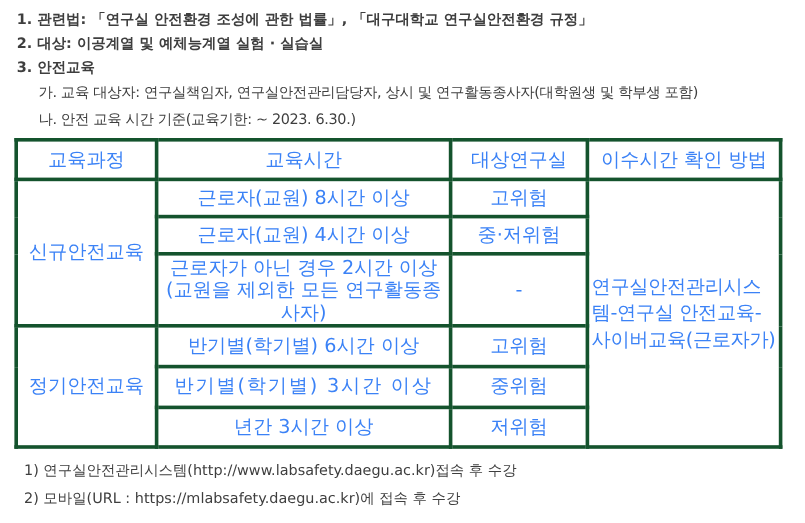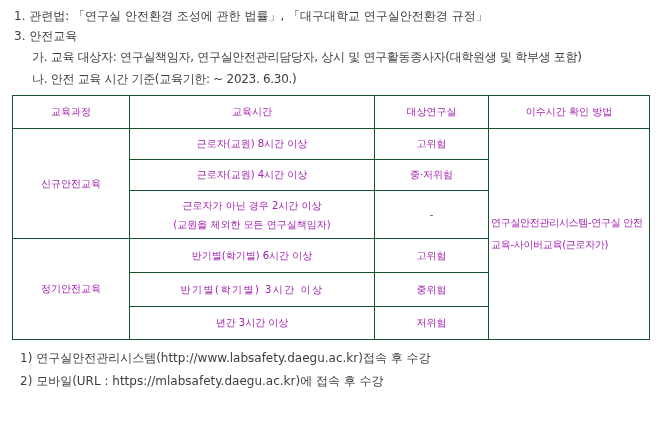--- a/index.html
+++ b/index.html
@@ -7,40 +7,40 @@
   body {
     background:#ffffff;
     color:#3e3e3e;
     font-family:"DejaVu Sans","Liberation Sans",sans-serif;
     font-size:12px;
     overflow:hidden;
   }
   .page { width:671px; height:436px; }
   .intro { padding-top:6px; }
   .line { white-space:nowrap; }
-  .indent-num { padding-left:14px; height:20px; line-height:20px; }
+  .indent-num { padding-left:14px; height:20px; line-height:20px;font-weight:bold; }
   .indent-sub { padding-left:32px; height:22px; line-height:22px; letter-spacing:-0.3px; }
   table {
     border-collapse:collapse;
     table-layout:fixed;
     margin-left:12px;
     margin-top:5px;
     width:637px;
   }
   col.c1 { width:117px; }
   col.c2 { width:245px; }
   col.c3 { width:114px; }
   col.c4 { width:161px; }
   th, td {
-    border:1px solid #14532d;
+    border:3px solid #14532d;
     text-align:center;
     vertical-align:middle;
     font-weight:normal;
-    font-size:10px;
-    color:#a21caf;
+    font-size:16px;
+    color:#3b82f6;
     overflow:hidden;
   }
   tr.hrow  { height:33px; }
   tr.r1    { height:31px; }
   tr.r2    { height:31px; }
   tr.r3    { height:48px; }
   tr.r4    { height:34px; }
   tr.r5    { height:34px; }
   tr.r6    { height:33px; }
   td.method-cell {
@@ -56,20 +56,21 @@
   .outro-head { padding-left:5px; height:23px; line-height:23px; }
   .outro-item { padding-left:20px; height:23px; line-height:23px; }
 </style>
 </head>
 <body>
 
 <div class="page">
 
   <div class="intro">
     <div class="line indent-num">1. 관련법: 「연구실 안전환경 조성에 관한 법률」, 「대구대학교 연구실안전환경 규정」</div>
+    <div class="line indent-num">2. 대상: 이공계열 및 예체능계열 실험 · 실습실</div>
     <div class="line indent-num">3. 안전교육</div>
     <div class="line indent-sub">가. 교육 대상자: 연구실책임자, 연구실안전관리담당자, 상시 및 연구활동종사자(대학원생 및 학부생 포함)</div>
     <div class="line indent-sub">나. 안전 교육 시간 기준(교육기한: ~ 2023. 6.30.)</div>
   </div>
 
   <table>
     <colgroup>
         <col class="c1">
         <col class="c2">
         <col class="c3">
@@ -88,21 +89,21 @@
         <td>고위험</td>
         <td rowspan="6" class="method-cell">연구실안전관리시스템-연구실 안전교육-사이버교육(근로자가)</td>
       </tr>
       <tr class="r2">
         <td>근로자(교원) 4시간 이상</td>
         <td>중·저위험</td>
       </tr>
       <tr class="r3">
         <td class="two-line">
           <div>근로자가 아닌 경우 2시간 이상</div>
-          <div>(교원을 제외한 모든 연구실책임자)</div>
+          <div>(교원을 제외한 모든 연구활동종사자)</div>
         </td>
         <td>-</td>
       </tr>
       <tr class="r4">
         <td rowspan="3">정기안전교육</td>
         <td>반기별(학기별) 6시간 이상</td>
         <td>고위험</td>
       </tr>
       <tr class="r5">
         <td class="spaced">반기별(학기별) 3시간 이상</td>

